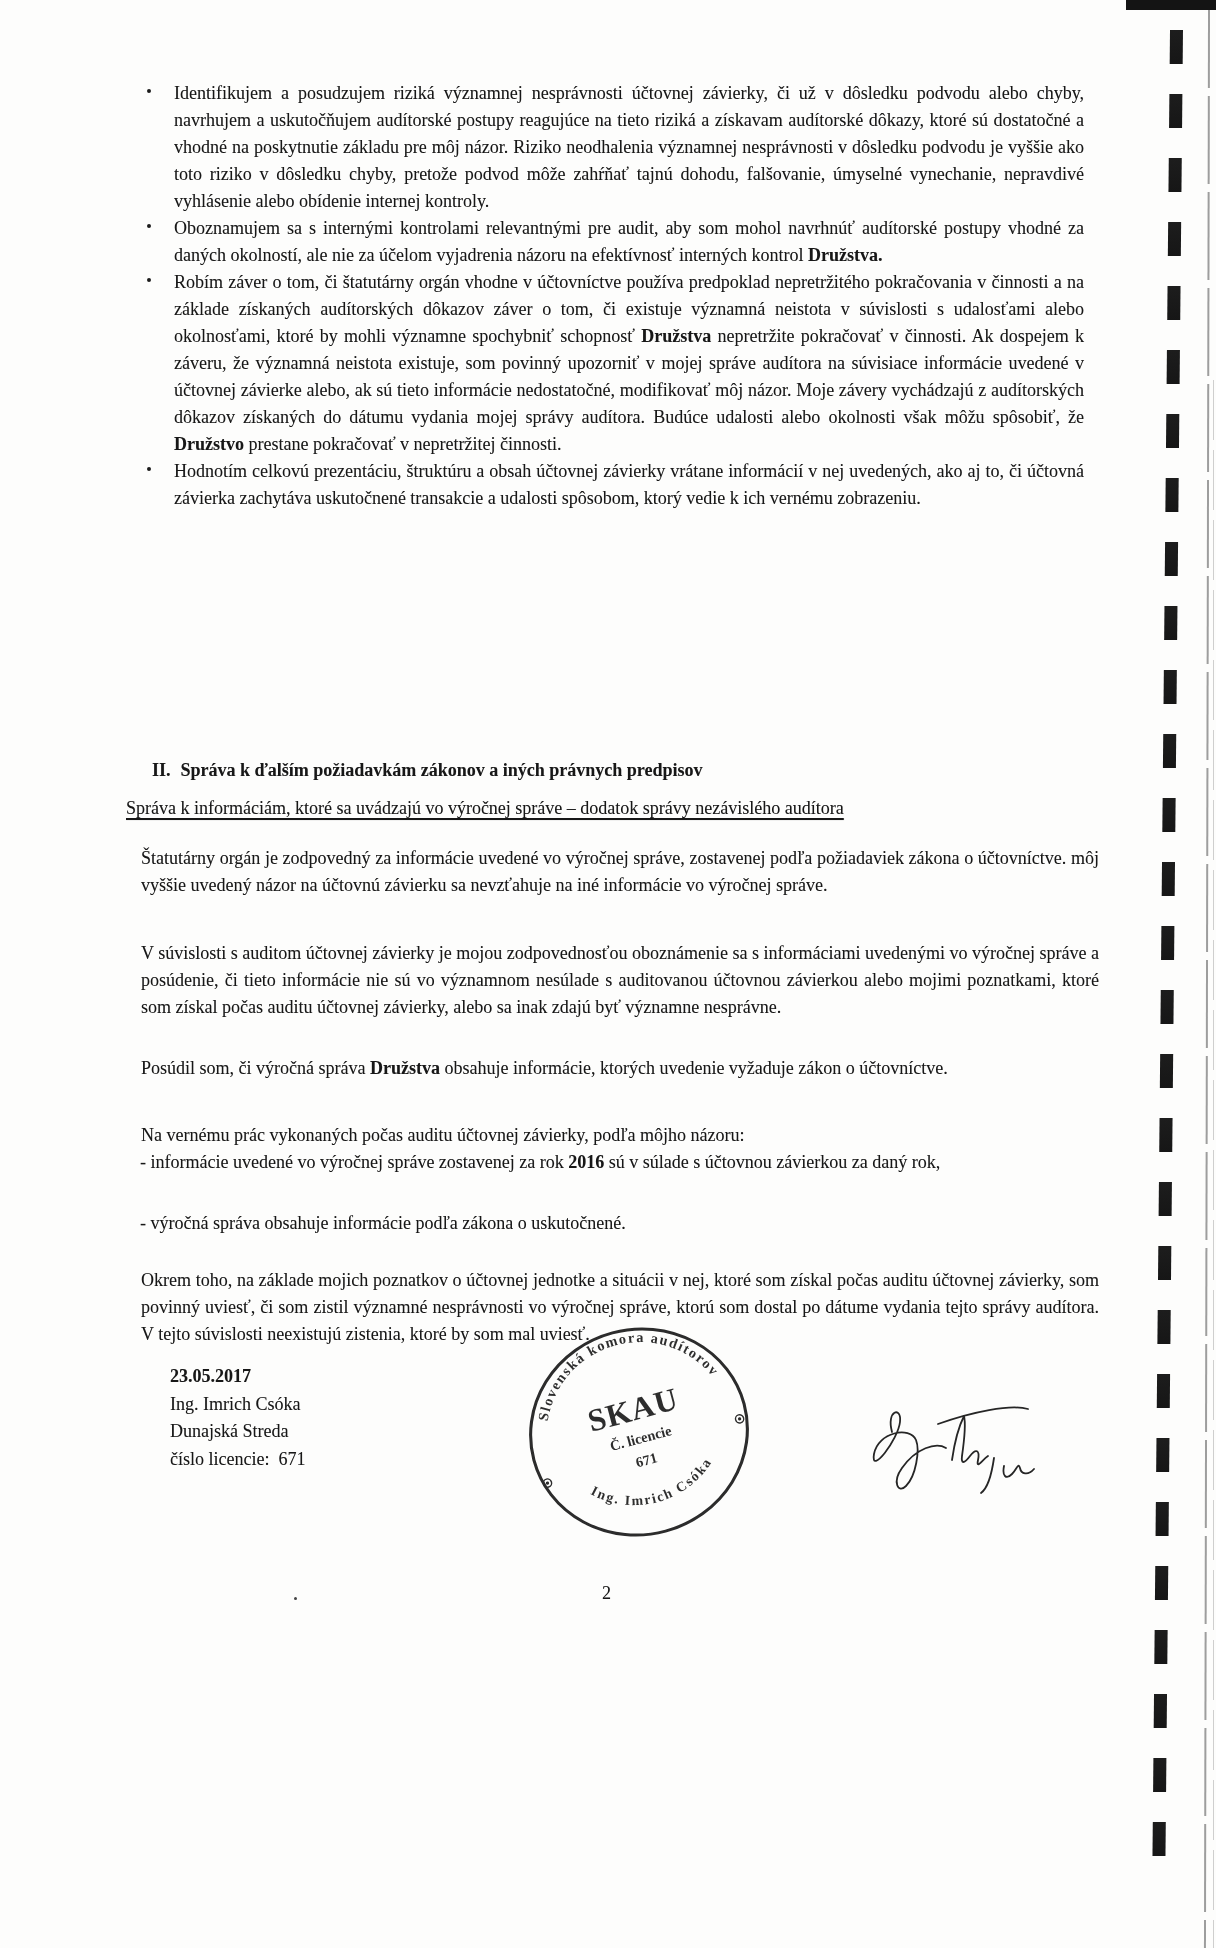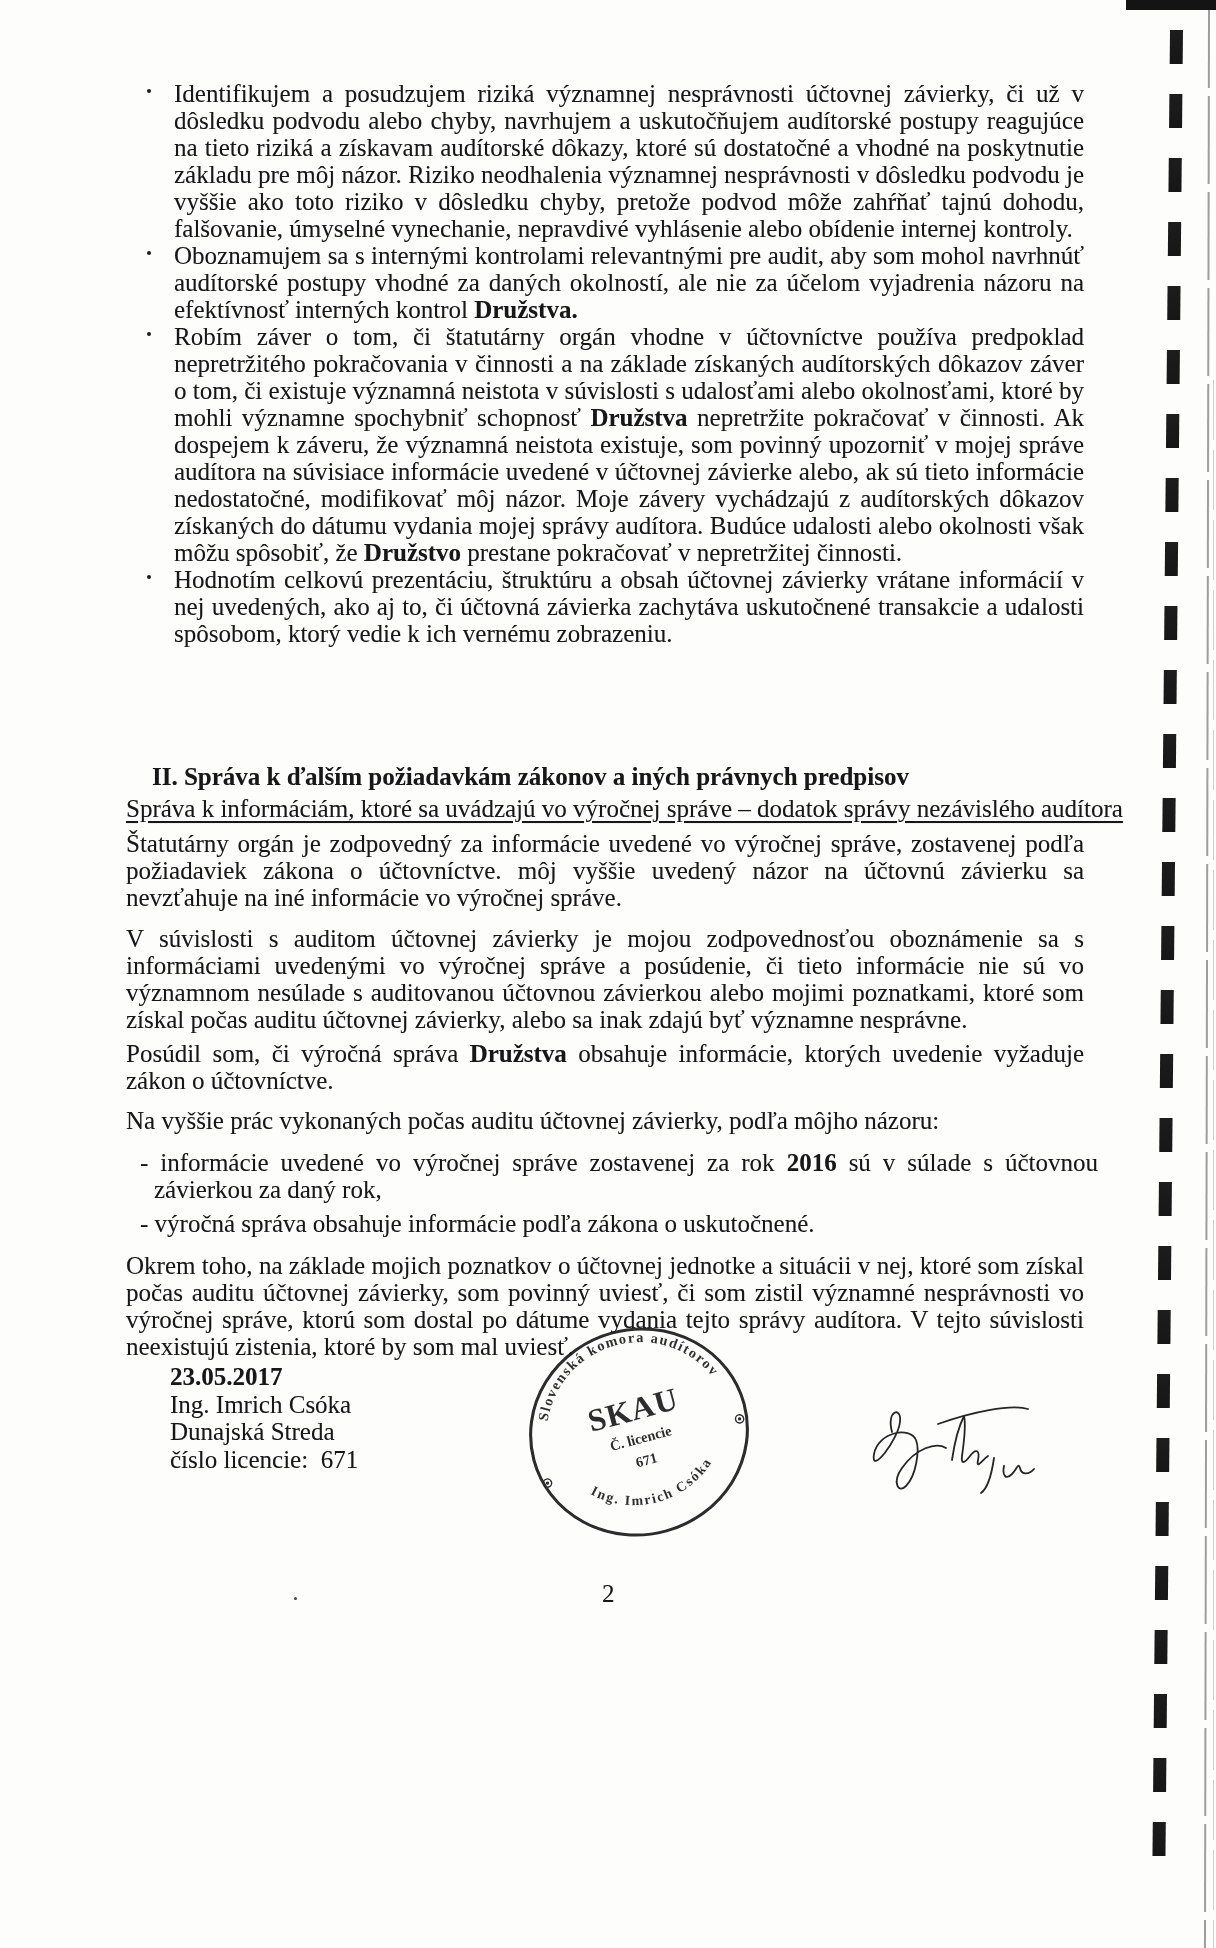--- a/index.html
+++ b/index.html
@@ -3,39 +3,39 @@
 <meta charset="utf-8">
 <title>Scanned audit report — page 2</title>
 <style>
   html,body{margin:0;padding:0;background:#e8e8e8;}
   .page{
     position:relative;width:1216px;height:1948px;margin:0 auto;
     background:#fdfdfc;overflow:hidden;
     font-family:"Liberation Serif",serif;color:#171717;
   }
   .page *{box-sizing:border-box;}
-  .txt{font-size:25px;line-height:27px;text-shadow:0.2px 0.2px 0 rgba(25,25,25,.28);}
+  .txt{font-size:18px;line-height:27px;text-shadow:0.2px 0.2px 0 rgba(25,25,25,.28);}
   b{font-weight:700;}
 
   
   .bullet-list{position:absolute;left:126px;top:80px;width:958px;margin:0;padding:0;list-style:none;}
   .bullet-list li{position:relative;padding-left:48px;text-align:justify;}
   .bullet-dot{
     position:absolute;left:21px;top:9px;width:4px;height:4px;
     border:2.6px solid #1b1b1b;border-radius:50%;background:transparent;
   }
 
   
   .section-heading{position:absolute;left:152px;top:742px;width:930px;font-weight:700;}
   .section-heading .numeral{display:inline-block;min-width:24px;}
   .subheading{position:absolute;left:126px;top:795px;width:990px;white-space:nowrap;}
   .subheading .u{text-decoration:underline;text-decoration-thickness:1.6px;text-underline-offset:4px;}
 
   
-  .para{position:absolute;left:126px;width:958px;text-align:justify;margin:0;font-family:Liberation Serif, serif;}
+  .para{position:absolute;left:126px;width:958px;text-align:justify;margin:15px;font-family:Liberation Serif, serif;}
   .p1{top:830px;} .p2{top:925px;} .p3{top:1040px;} .p4{top:1107px;} .p5{top:1252px;}
   .dash-item{position:absolute;left:140px;width:958px;text-align:justify;padding-left:14px;text-indent:-14px;margin:0;}
   .d1{top:1149px;} .d2{top:1210px;}
 
   
   .closing{position:absolute;left:126px;top:1363px;line-height:27.5px;margin-left:44px;}
   .closing .date{font-weight:700;}
   .closing .license{white-space:pre;}
 
   
@@ -101,21 +101,21 @@
     <span>Správa k ďalším požiadavkám zákonov a iných právnych predpisov</span>
   </h2>
 
   <div class="subheading txt">
     <span class="u">Správa k informáciám, ktoré sa uvádzajú vo výročnej správe – dodatok správy nezávislého audítora</span>
   </div>
 
   <p class="para p1 txt"><span>Štatutárny orgán je zodpovedný za informácie uvedené vo výročnej správe, zostavenej podľa požiadaviek zákona o účtovníctve. môj vyššie uvedený názor na účtovnú závierku sa nevzťahuje na iné informácie vo výročnej správe.</span></p>
   <p class="para p2 txt"><span>V súvislosti s auditom účtovnej závierky je mojou zodpovednosťou oboznámenie sa s informáciami uvedenými vo výročnej správe a posúdenie, či tieto informácie nie sú vo významnom nesúlade s auditovanou účtovnou závierkou alebo mojimi poznatkami, ktoré som získal počas auditu účtovnej závierky, alebo sa inak zdajú byť významne nesprávne.</span></p>
   <p class="para p3 txt"><span>Posúdil som, či výročná správa </span><b>Družstva</b><span> obsahuje informácie, ktorých uvedenie vyžaduje zákon o účtovníctve.</span></p>
-  <p class="para p4 txt"><span>Na vyššie prác vykonaných počas auditu účtovnej závierky, podľa môjho názoru:</span></p>
+  <p class="para p4 txt"><span>Na vernému prác vykonaných počas auditu účtovnej závierky, podľa môjho názoru:</span></p>
 
   <p class="dash-item d1 txt"><span>- informácie uvedené vo výročnej správe zostavenej za rok </span><b>2016</b><span> sú v súlade s účtovnou závierkou za daný rok,</span></p>
   <p class="dash-item d2 txt"><span>- výročná správa obsahuje informácie podľa zákona o uskutočnené.</span></p>
 
   <p class="para p5 txt"><span>Okrem toho, na základe mojich poznatkov o účtovnej jednotke a situácii v nej, ktoré som získal počas auditu účtovnej závierky, som povinný uviesť, či som zistil významné nesprávnosti vo výročnej správe, ktorú som dostal po dátume vydania tejto správy audítora. V tejto súvislosti neexistujú zistenia, ktoré by som mal uviesť.</span></p>
 
   <div class="closing txt">
     <div class="date">23.05.2017</div>
     <div>Ing. Imrich Csóka</div>
     <div>Dunajská Streda</div>

